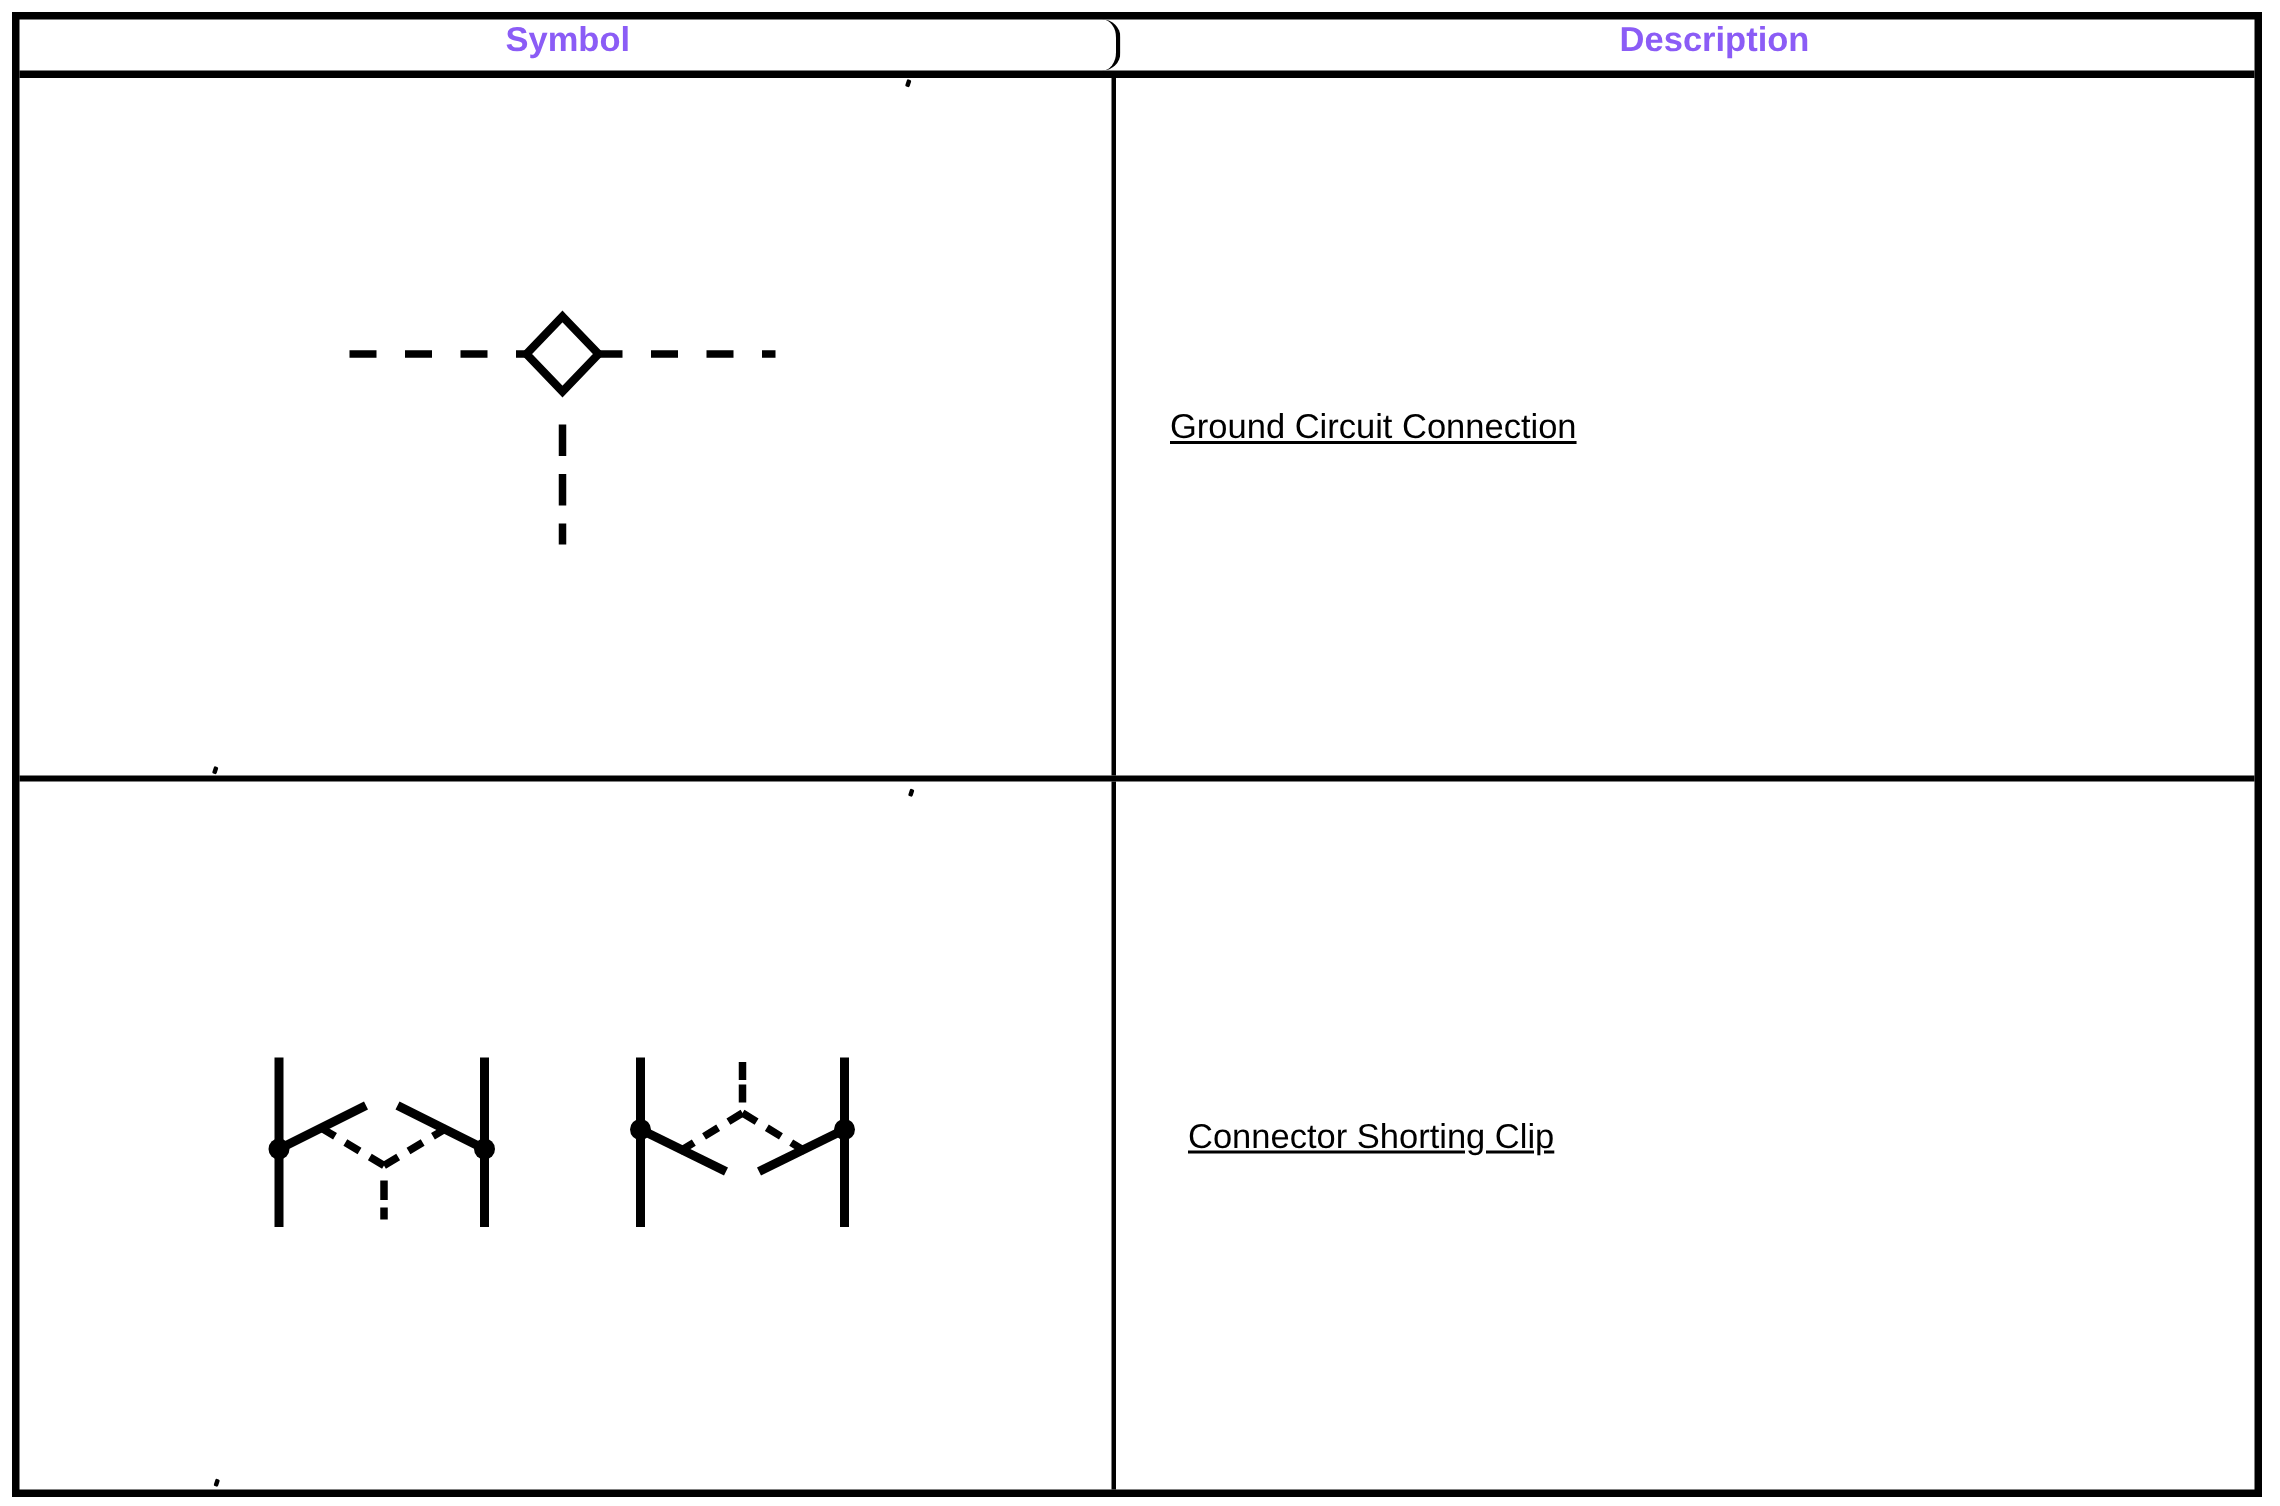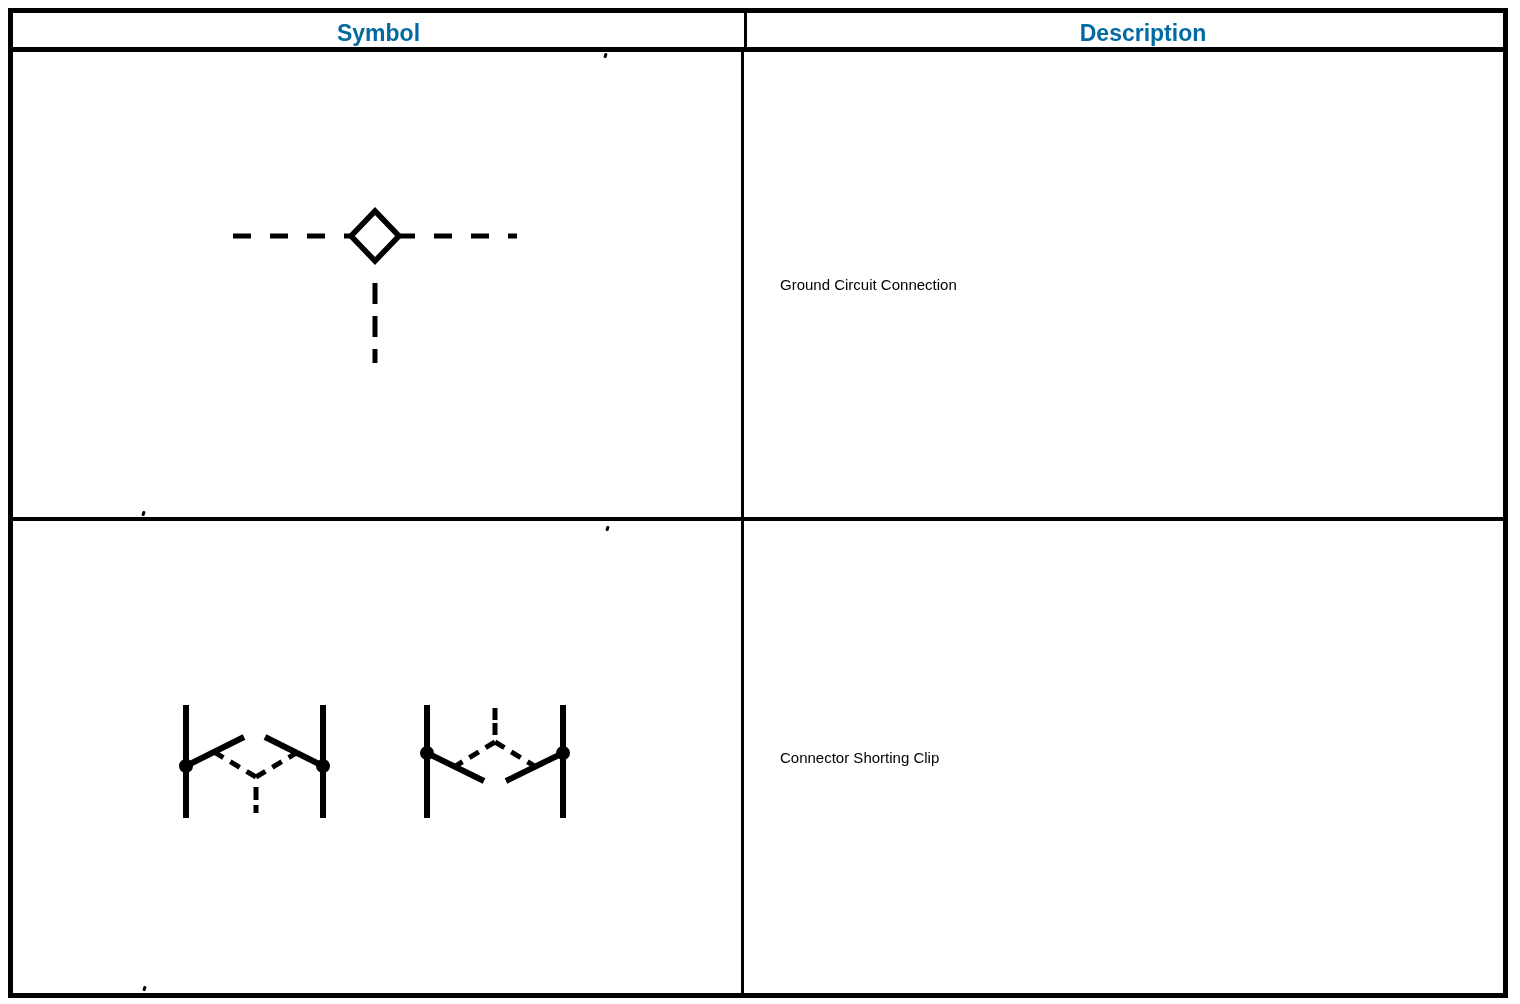--- a/index.html
+++ b/index.html
@@ -28,50 +28,52 @@
   }
   .t-row { display: flex; flex-direction: row; width: 100%; }
   .header-row {
     height: 34px;
     border-bottom: 5px solid #000000;
   }
   .body-row-1 {
     height: 465px;
     border-bottom: 4px solid #000000;
   }
-  .body-row-2 { flex: 1; }
+  .body-row-2 { flex: 1; gap: 12px; }
   .col-symbol {
     width: 731px;
     min-width: 731px;
     border-right: 3px solid #000000;
     position: relative;
     box-sizing: border-box;
   }
   .header-row .col-symbol { width: 734px; min-width: 734px; }
   .col-desc {
     flex: 1;
     position: relative;
     display: flex;
     align-items: center;
     margin-left: 36px;
   }
   .header-cell {
     display: flex;
-    align-items: flex-end;
+    align-items: flex-start;
     justify-content: center;
     font-size: 23px;
     font-weight: bold;
-    color: #0369a1;
+    color: #8b5cf6;
+    border-radius: 12px;
   }
   .desc-text {
-    font-size: 15px;
+    font-size: 23px;
     color: #000000;
     padding-left: 0;
     letter-spacing: 0px;
     white-space: nowrap;
+    text-decoration: underline;
   }
   .symbol-svg {
     position: absolute;
     left: 0;
     top: 0;
     display: block;
   }
   .scan-artifact {
     position: absolute;
     width: 3px;

